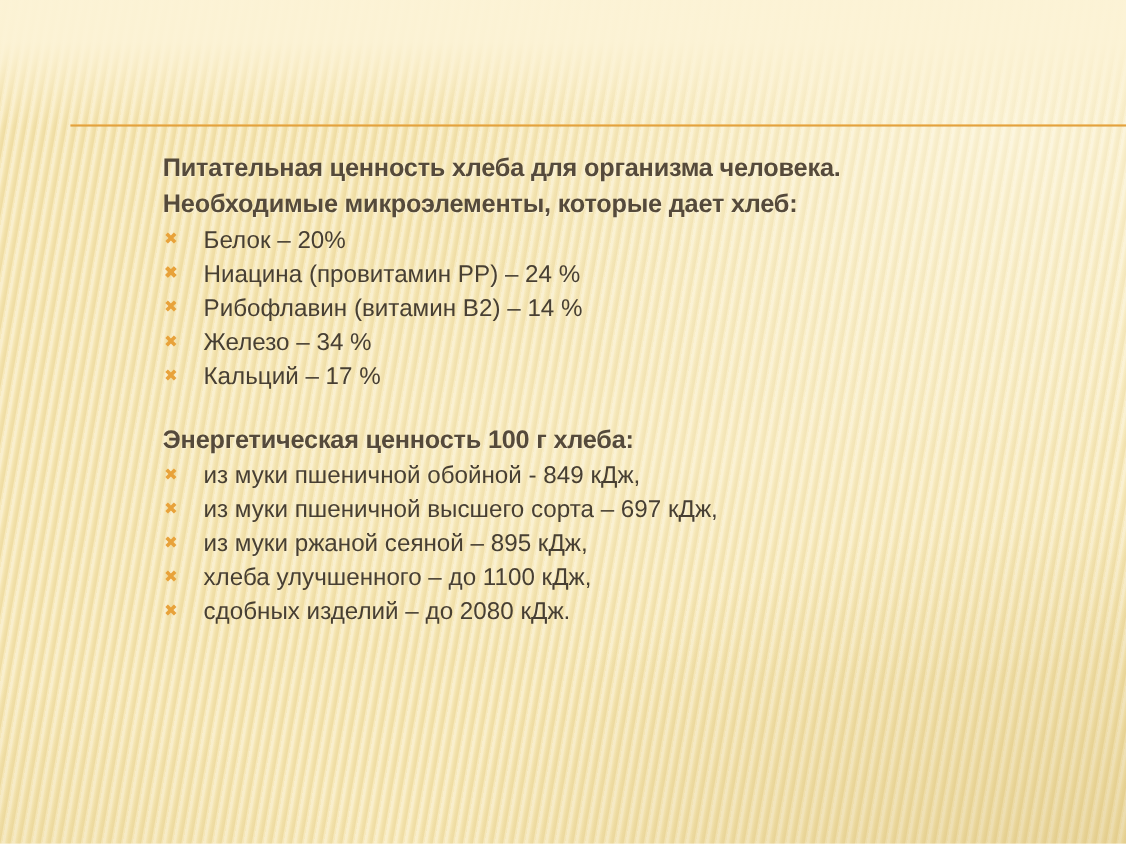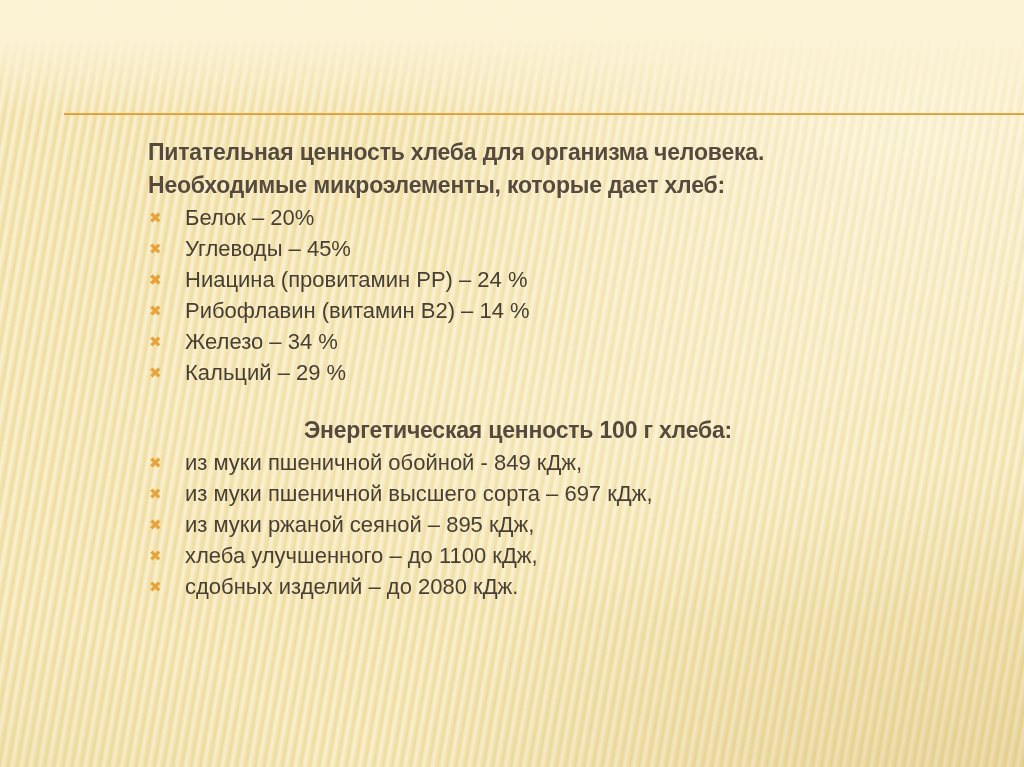--- a/index.html
+++ b/index.html
@@ -48,21 +48,21 @@
   .heading {
     margin: 0;
     font-size: 23px;
     font-weight: bold;
     line-height: 33px;
     color: #554a3b;
     letter-spacing: -0.2px;
     text-shadow: 0.6px 0.8px 0 rgba(252,244,216,0.55);
   }
 
-  .heading-energy { margin-top: 26px; text-align: center; }
+  .heading-energy { margin-top: 26px; }
 
   ul.bullet-list {
     margin: 0; padding: 0;
     list-style: none;
   }
 
   ul.bullet-list li {
     position: relative;
     padding-left: 37px;
     font-size: 22px;
@@ -90,40 +90,39 @@
     <p class="heading">Питательная ценность хлеба для организма человека.</p>
     <p class="heading">Необходимые микроэлементы, которые дает хлеб:</p>
 
     <ul class="bullet-list">
       <li>
         <span class="bullet">✖</span>
         <span>Белок – 20%</span>
       </li>
       <li>
         <span class="bullet">✖</span>
-        <span>Углеводы – 45%</span>
       </li>
       <li>
         <span class="bullet">✖</span>
       </li>
       <li>
         <span class="bullet">✖</span>
         <span>Ниацина (провитамин РР) – 24 %</span>
       </li>
       <li>
         <span class="bullet">✖</span>
         <span>Рибофлавин (витамин В2) – 14 %</span>
       </li>
       <li>
         <span class="bullet">✖</span>
         <span>Железо – 34 %</span>
       </li>
       <li>
         <span class="bullet">✖</span>
-        <span>Кальций – 29 %</span>
+        <span>Кальций – 17 %</span>
       </li>
     </ul>
 
     <p class="heading heading-energy">Энергетическая ценность 100 г хлеба:</p>
 
     <ul class="bullet-list">
       <li>
         <span class="bullet">✖</span>
         <span>из муки пшеничной обойной - 849 кДж,</span>
       </li>

